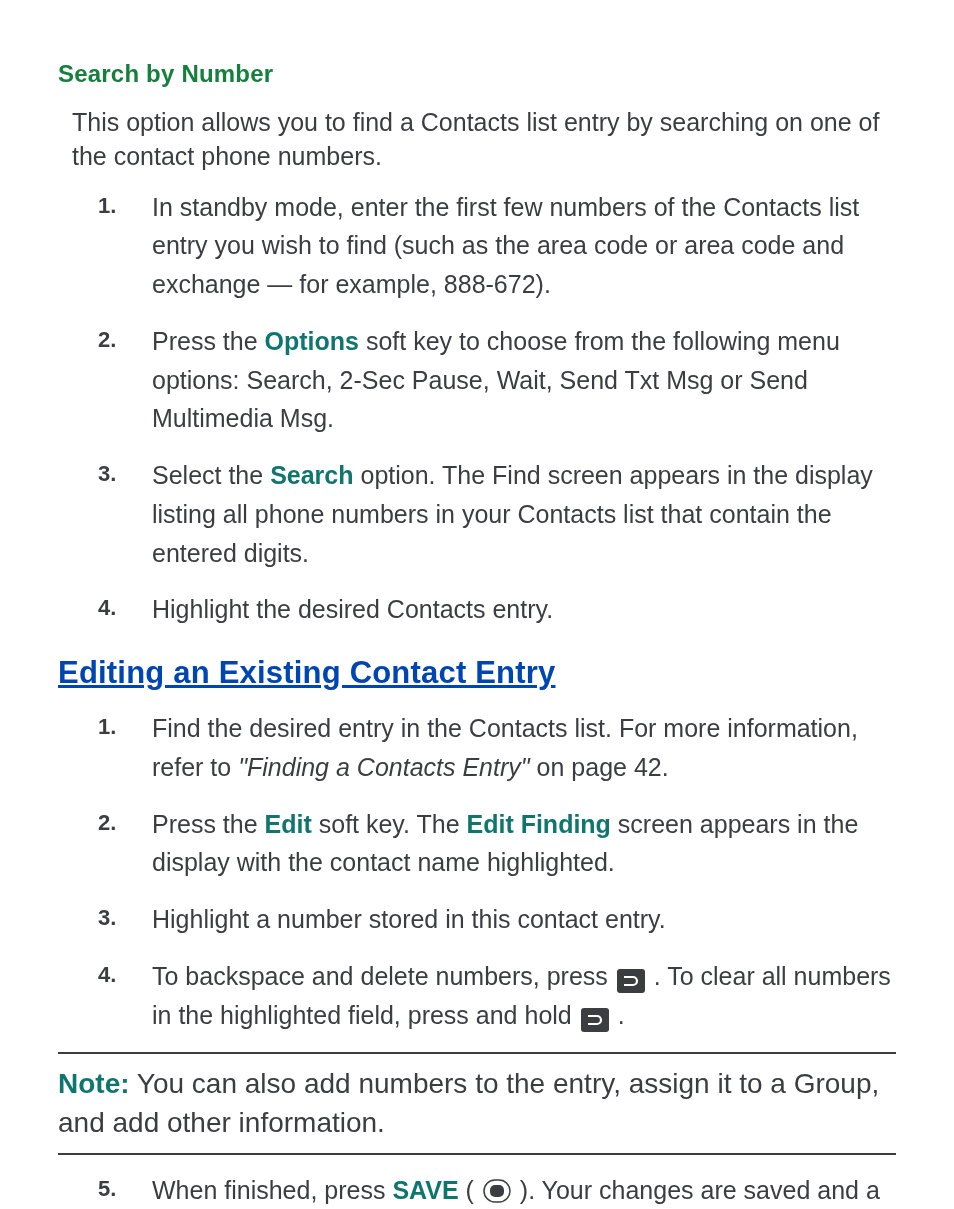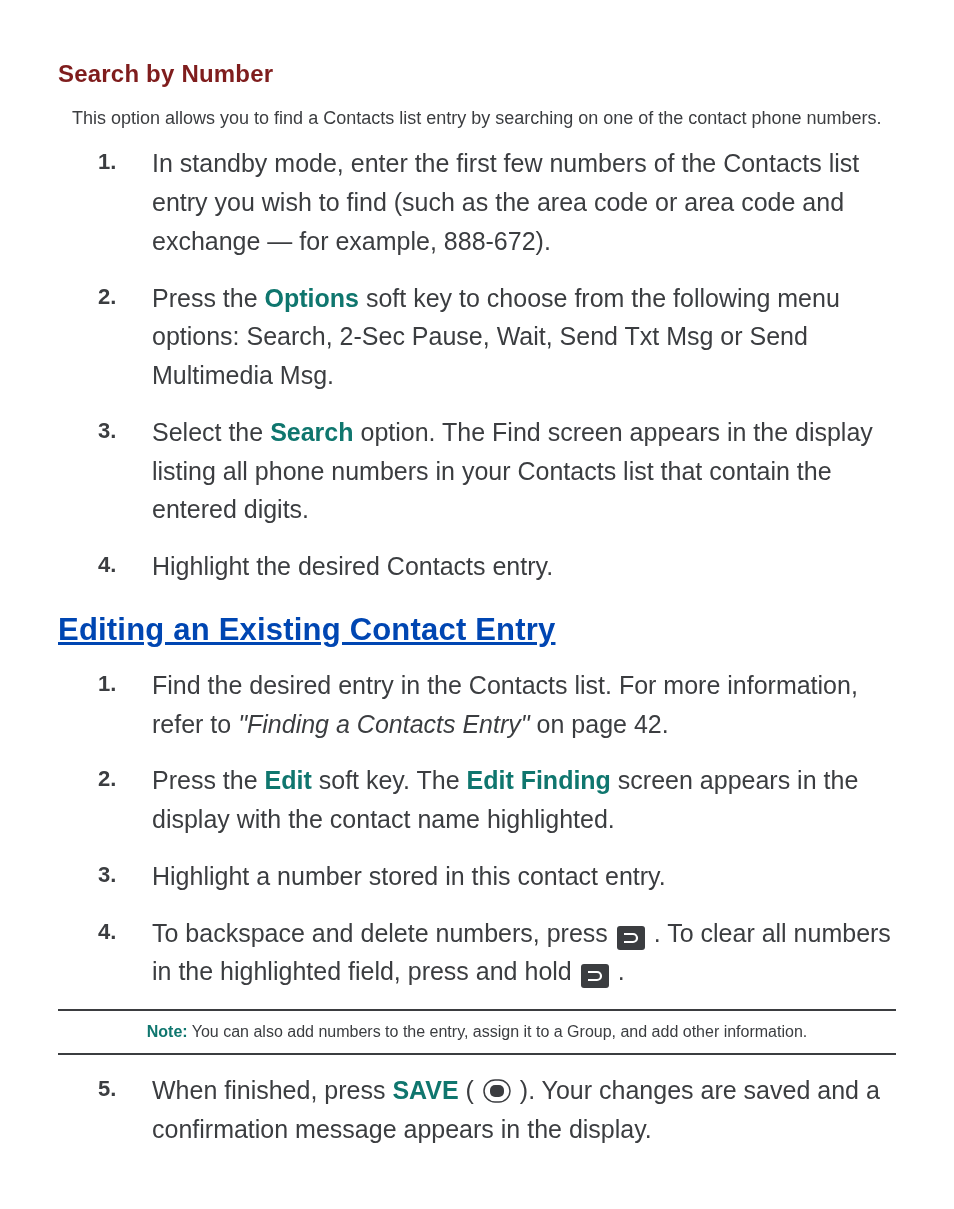--- a/index.html
+++ b/index.html
@@ -11,36 +11,36 @@
   .page {
     box-sizing: border-box;
     width: 954px;
     min-height: 1209px;
     padding: 60px 58px 40px 58px;
     font-family: "Helvetica Neue", Helvetica, Arial, sans-serif;
     color: #37393c;
     position: relative;
   }
   .h3-blue {
-    color: #7f1d1d;
+    color: #15803d;
     font-weight: 800;
     font-size: 24px;
     letter-spacing: 0.2px;
     margin: 0 0 18px 0;
   }
   .h2-blue {
     color: #0046b2;
     font-weight: 800;
     font-size: 31px;
     letter-spacing: 0.2px;
     margin: 26px 0 18px 0;
     text-decoration: underline;
   }
   .intro {
-    font-size: 18px;
+    font-size: 25px;
     line-height: 1.35;
     color: #3b3d40;
     font-weight: 400;
     margin: 0 0 14px 14px;
   }
   ol.steps {
     list-style: none;
     margin: 0 0 0 0;
     padding: 0;
   }
@@ -72,25 +72,24 @@
   }
   .hr {
     border: none;
     border-top: 2px solid #3b3d40;
     margin: 10px 0;
   }
   .note-block {
     margin: 14px 0 16px 0;
   }
   .note-text {
-    font-size: 16px;
+    font-size: 28px;
     color: #3b3d40;
     line-height: 1.4;
     margin: 8px 0;
-    text-align: center;
   }
   .clear-key {
     display: inline-flex;
     align-items: center;
     justify-content: center;
     width: 28px;
     height: 24px;
     background: #3b3d40;
     border-radius: 3px;
     vertical-align: -3px;

